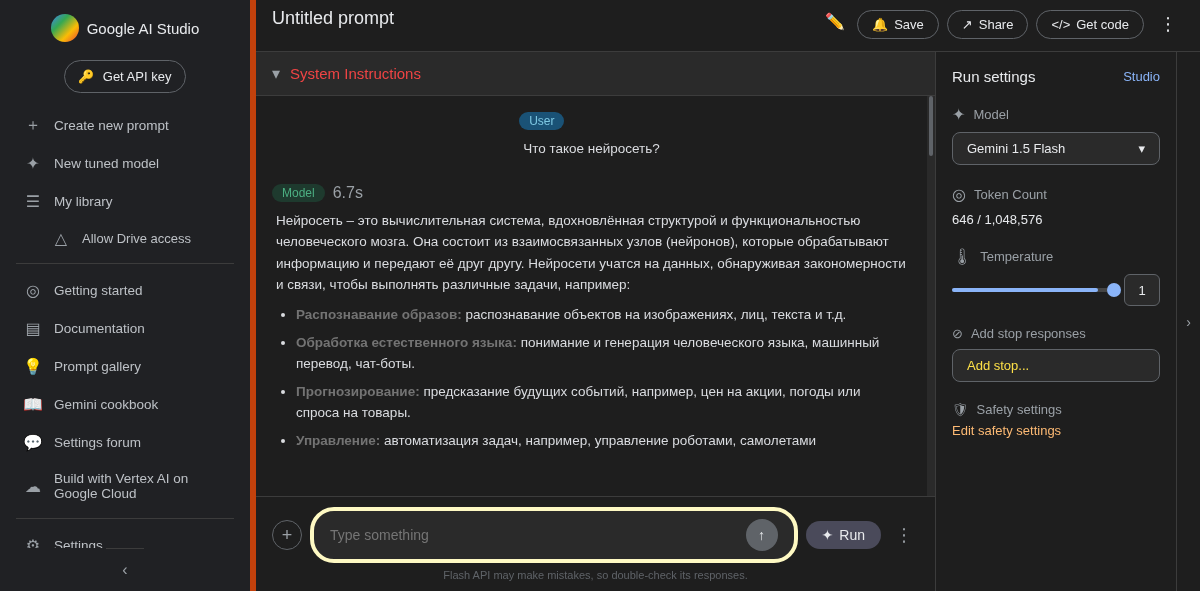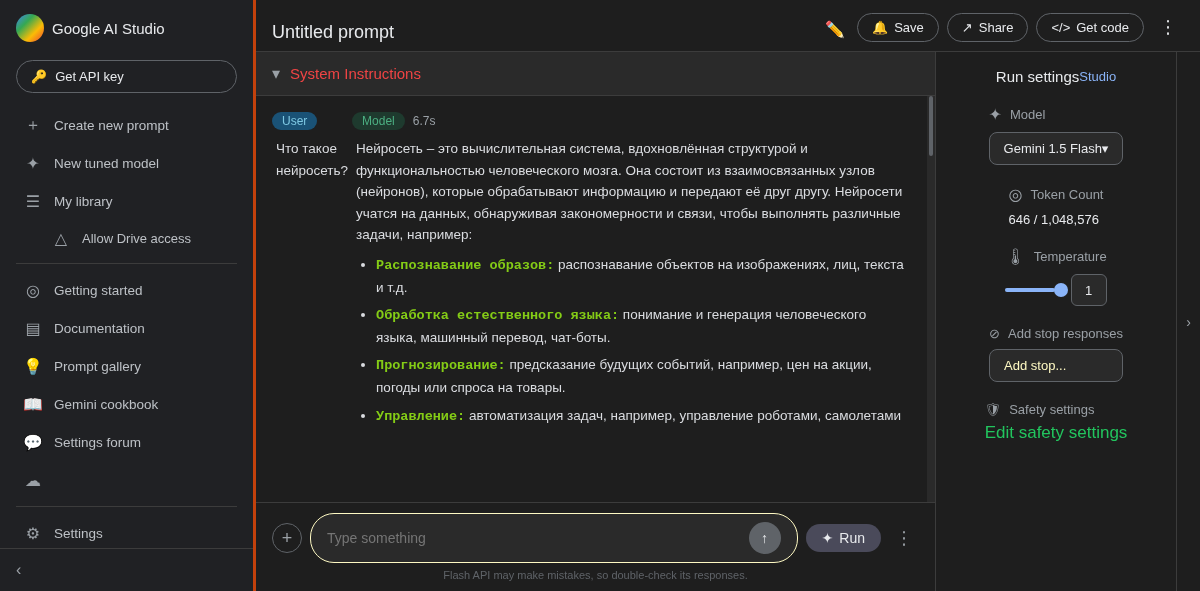--- a/index.html
+++ b/index.html
@@ -21,23 +21,24 @@
     }
     
     .sidebar {
       width: 256px;
       min-width: 256px;
       background: #1a1a2e;
       background: #202124;
       display: flex;
       flex-direction: column;
       height: 100%;
-      border-right: 3px solid #c2410c;
+      border-right: 6px solid #c2410c;
       overflow: hidden;
       position: relative;
+      align-items: center;
     }
     .sidebar-header {
       padding: 14px 16px 10px 16px;
       display: flex;
       align-items: center;
       gap: 8px;
     }
     .sidebar-logo {
       display: flex;
       align-items: center;
@@ -105,21 +106,21 @@
     .main-content {
       flex: 1;
       display: flex;
       flex-direction: column;
       background: #1e1e1e;
       min-width: 0;
     }
     
     .topbar {
       display: flex;
-      align-items: flex-end;
+      align-items: flex-start;
       padding: 8px 16px;
       background: #1e1e1e;
       border-bottom: 1px solid #3c3c3c;
       gap: 8px;
       height: 52px;
     }
     .prompt-title {
       font-size: 18px;
       font-weight: 400;
       color: #e8eaed;
@@ -197,54 +198,56 @@
     .chevron-icon {
       color: #9aa0a6;
       font-size: 16px;
     }
     
     .chat-messages {
       flex: 1;
       overflow-y: auto;
       padding: 16px;
       display: flex;
-      flex-direction: row;
+      flex-direction: column;
+      gap: 16px;
       position: relative;
+      align-items: center;
     }
     .chat-messages::-webkit-scrollbar { width: 6px; }
     .chat-messages::-webkit-scrollbar-thumb { background: #444; border-radius: 3px; }
     .message-block { display: flex; flex-direction: column; gap: 8px; }
     .role-badge {
       display: inline-flex;
       align-items: center;
       padding: 2px 10px;
       border-radius: 12px;
       font-size: 12px;
       font-weight: 500;
       width: fit-content;
     }
     .role-user { background: #1a5276; color: #7ec8e3; }
     .role-model { background: #1e3a2e; color: #4caf82; }
     .role-model-label {
       display: flex; align-items: center; gap: 8px;
     }
     .time-label {
-      font-size: 12px;
+      font-size: 16px;
       color: #9aa0a6;
     }
     .message-text {
       font-size: 13.5px;
       line-height: 1.6;
       color: #dadce0;
       padding: 0 4px;
     }
     .message-text p { margin-bottom: 8px; }
     .message-text ul { padding-left: 20px; }
     .message-text li { margin-bottom: 6px; }
-    .message-text strong { color: #84cc16; font-weight: 600; font-family: Liberation Mono, monospace; }
+    .message-text strong { color: #737373; font-weight: 600; }
     
     .chat-scrollbar {
       width: 8px;
       background: #2a2a2a;
       position: relative;
     }
     .chat-scrollbar-thumb {
       width: 4px;
       background: #5f6368;
       border-radius: 2px;
@@ -275,21 +278,21 @@
       background: transparent;
       color: #9aa0a6;
       font-size: 18px;
       cursor: pointer;
       display: flex; align-items: center; justify-content: center;
       flex-shrink: 0;
     }
     .input-box {
       flex: 1;
       background: #2a2a2a;
-      border: 1px solid #fef9c3;
+      border: 4px solid #fef9c3;
       border-radius: 24px;
       padding: 8px 16px;
       color: #9aa0a6;
       font-size: 14px;
       display: flex;
       align-items: center;
       gap: 8px;
     }
     .input-box input {
       background: transparent;
@@ -337,21 +340,20 @@
     
     .run-settings {
       width: 240px;
       min-width: 240px;
       background: #1e1e1e;
       padding: 16px;
       overflow-y: auto;
       display: flex;
       flex-direction: column;
       gap: 20px;
-      align-items: center;
     }
     .run-settings::-webkit-scrollbar { width: 4px; }
     .run-settings::-webkit-scrollbar-thumb { background: #444; border-radius: 2px; }
     .run-settings-header {
       display: flex;
       justify-content: space-between;
       align-items: center;
     }
     .run-settings-title {
       font-size: 15px;
@@ -432,33 +434,33 @@
       display: flex; align-items: center; justify-content: center;
     }
     .stop-sequence-label {
       display: flex; align-items: center; gap: 8px;
       font-size: 13px; color: #9aa0a6;
     }
     .stop-sequence-input {
       border: 1px solid #5f6368;
       border-radius: 8px;
       background: #2a2a2a;
-      color: #fef9c3;
+      color: #fde047;
       font-size: 13px;
       padding: 8px 14px;
       cursor: text;
     }
     .safety-section { display: flex; flex-direction: column; gap: 6px; }
     .safety-label {
       display: flex; align-items: center; gap: 8px;
       font-size: 13px; color: #9aa0a6;
     }
     .edit-safety-link {
-      color: #22c55e;
-      font-size: 17px;
+      color: #fdba74;
+      font-size: 13px;
       text-decoration: none;
       cursor: pointer;
     }
     .api-key-btn {
       display: flex;
       align-items: center;
       gap: 8px;
       margin: 4px 8px;
       padding: 8px 14px;
       border-radius: 20px;
@@ -525,20 +527,21 @@
       <div class="sidebar-item">
         <span class="sidebar-item-icon">📖</span>
         <span>Gemini cookbook</span>
       </div>
       <div class="sidebar-item">
         <span class="sidebar-item-icon">💬</span>
         <span>Settings forum</span>
       </div>
       <div class="sidebar-item">
         <span class="sidebar-item-icon">☁</span>
+        <span>Build with Vertex AI on Google Cloud</span>
       </div>
 
       <div class="sidebar-divider"></div>
 
       <div class="sidebar-item">
         <span class="sidebar-item-icon">⚙</span>
         <span>Settings</span>
       </div>
     </div>
 

